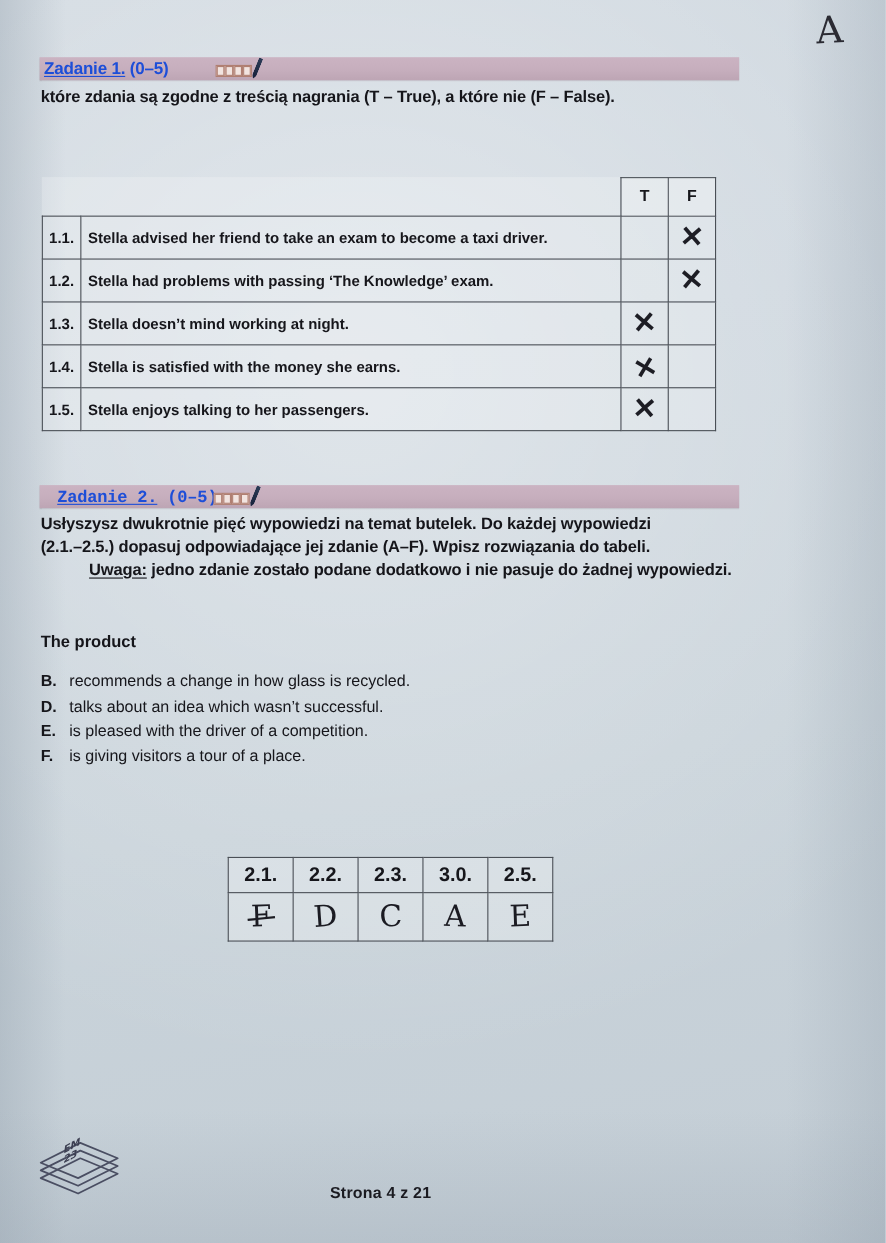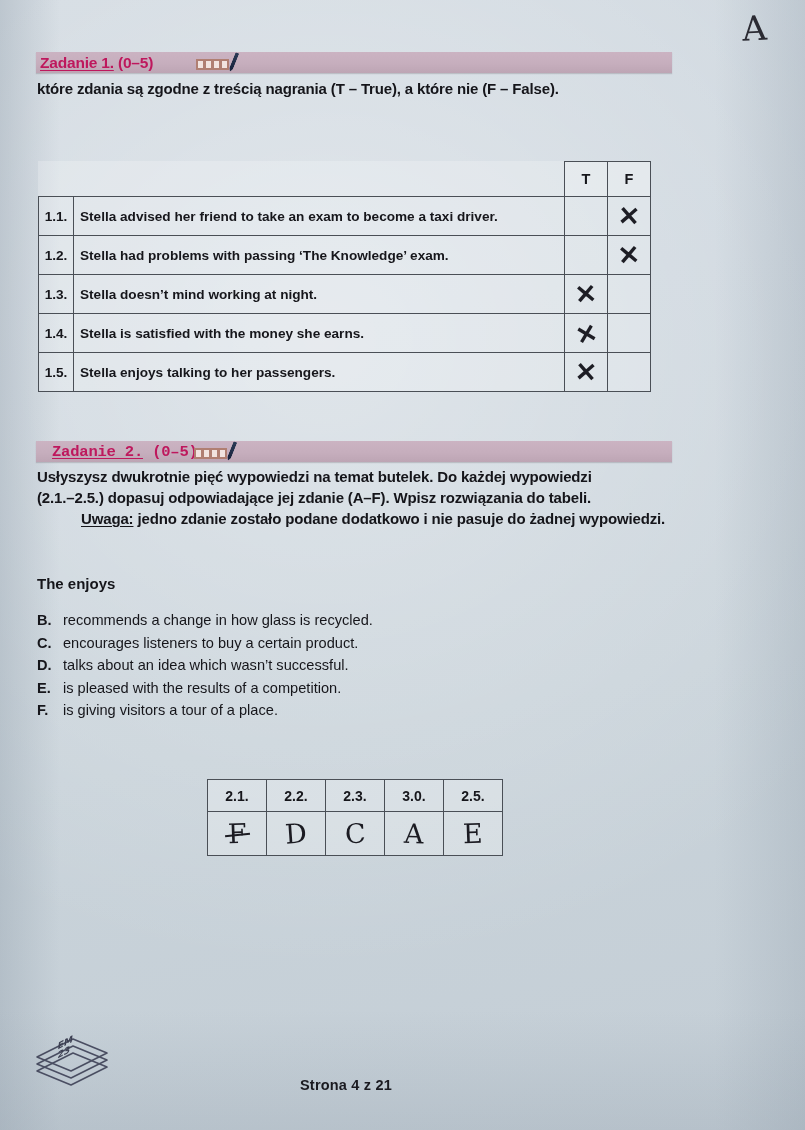--- a/index.html
+++ b/index.html
@@ -62,21 +62,21 @@
   .task-band {
     position: absolute;
     height: 21px;
     background: linear-gradient(180deg, #cbb3c2 0%, #c6aebd 55%, #bda5b4 100%);
     box-shadow: 0 1px 1px rgba(100,90,100,0.25);
   }
   .task-title {
     position: absolute;
     font-size: 15.5px;
     font-weight: bold;
-    color: #be185d;
+    color: #1d4ed8;
     letter-spacing: -0.2px;
     white-space: nowrap;
     text-align: center;
   }
   .task-title u { text-decoration: underline; text-underline-offset: 2px; }
 
   
   .score-icon {
     position: absolute;
     display: flex;
@@ -198,21 +198,21 @@
     border-collapse: collapse;
     background: rgba(255,255,255,0.24);
   }
   .tbl2 td {
     border: 1.3px solid #4a4f56;
     width: 56px;
     text-align: center;
   }
   .tbl2 tr.hdr td {
     height: 29px;
-    font-size: 14px;
+    font-size: 18px;
     font-weight: bold;
     color: #16161b;
   }
   .tbl2 tr.ans td {
     height: 41px;
   }
   .hand-ans {
     font-family: "DejaVu Serif", serif;
     font-size: 27px;
     color: #1b1b22;
@@ -373,27 +373,26 @@
     </span>
     <span class="pen"></span>
   </div>
 
   <div class="instr" style="left:37px; top:466px; width:630px;">
     <div>Usłyszysz dwukrotnie pięć wypowiedzi na temat butelek. Do każdej wypowiedzi</div>
     <div>(2.1.–2.5.) dopasuj odpowiadające jej zdanie (A–F). Wpisz rozwiązania do tabeli.</div>
     <div><u>Uwaga:</u><span> jedno zdanie zostało podane dodatkowo i nie pasuje do żadnej wypowiedzi.</span></div>
   </div>
 
-  <div class="speaker-head" style="left:37px; top:575px;">The enjoys</div>
+  <div class="speaker-head" style="left:37px; top:575px;">The product</div>
 
   <div class="opts" style="left:37px; top:609px;">
     <div class="row"><span class="lbl">B.</span><span>recommends a change in how glass is recycled.</span></div>
-    <div class="row"><span class="lbl">C.</span><span>encourages listeners to buy a certain product.</span></div>
     <div class="row"><span class="lbl">D.</span><span>talks about an idea which wasn’t successful.</span></div>
-    <div class="row"><span class="lbl">E.</span><span>is pleased with the results of a competition.</span></div>
+    <div class="row"><span class="lbl">E.</span><span>is pleased with the driver of a competition.</span></div>
     <div class="row"><span class="lbl">F.</span><span>is giving visitors a tour of a place.</span></div>
   </div>
 
   <table class="tbl2" style="left:207px; top:779px;">
     <tbody>
       <tr class="hdr">
         <td>2.1.</td>
         <td>2.2.</td>
         <td>2.3.</td>
         <td>3.0.</td>

